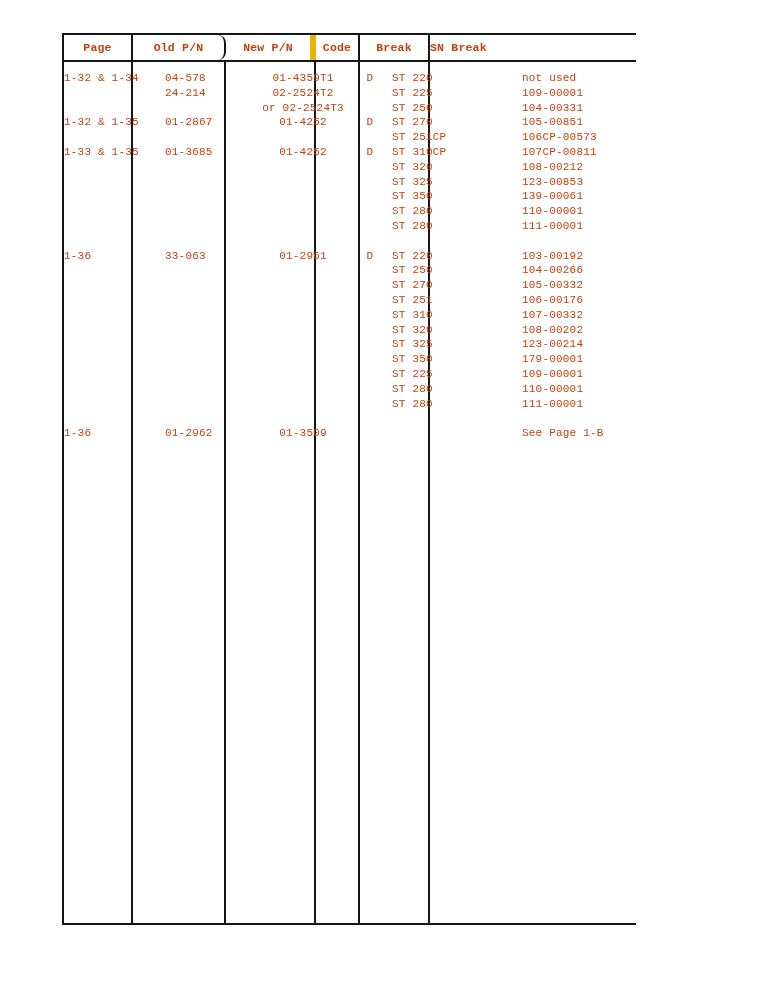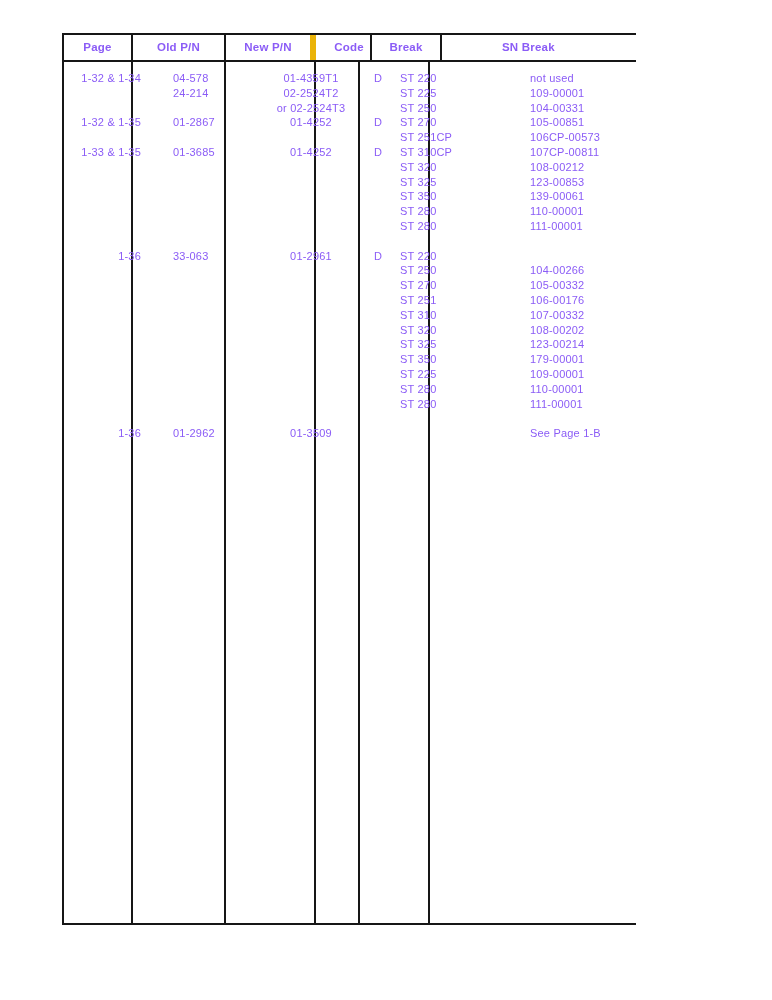--- a/index.html
+++ b/index.html
@@ -5,22 +5,22 @@
   html, body {
     margin: 0;
     padding: 0;
     background: #ffffff;
   }
   .page {
     position: relative;
     width: 636px;
     height: 1000px;
     background: #ffffff;
-    font-family: Liberation Sans, sans-serif;
-    color: #8b5cf6;
+    font-family: Liberation Mono, monospace;
+    color: #c2410c;
     overflow: hidden;
   }
   .doc-table {
     position: absolute;
     left: 62px;
     top: 33px;
     width: 648px;
     height: 892px;
     border: 2px solid #161616;
     box-sizing: border-box;
@@ -38,25 +38,25 @@
     font-weight: bold;
     letter-spacing: 0.2px;
     height: 25px;
     line-height: 25px;
     box-sizing: border-box;
     text-align: center;
     white-space: nowrap;
     overflow: hidden;
   }
   .th.c-page  { width: 69px;  border-right: 2px solid #161616; }
-  .th.c-old   { width: 93px;  border-right: 2px solid #161616; }
+  .th.c-old   { width: 93px;  border-right: 2px solid #161616; border-radius: 8px; }
   .th.c-new   { width: 90px;  border-right: 6px solid #eab308; }
-  .th.c-code  { width: 44px;  border-right: 2px solid #161616; margin-left: 12px; }
+  .th.c-code  { width: 44px;  border-right: 2px solid #161616; }
   .th.c-model { width: 70px;  border-right: 2px solid #161616; }
-  .th.c-sn    { flex: 1; text-align: left; padding-left: 60px; }
+  .th.c-sn    { flex: 1; text-align: left; }
   .tbody {
     position: relative;
     height: 861px;
     box-sizing: border-box;
   }
   .vline {
     position: absolute;
     top: 0;
     bottom: 0;
     width: 2px;
@@ -77,21 +77,21 @@
     height: 14.8px;
   }
   .td {
     font-size: 11px;
     line-height: 14.8px;
     letter-spacing: 0.2px;
     box-sizing: border-box;
     white-space: nowrap;
     overflow: visible;
   }
-  .td.c-page  { width: 69px;  text-align: right; margin-left: 8px; }
+  .td.c-page  { width: 69px;  text-align: left; }
   .td.c-old   { width: 93px;  text-align: left; margin-left: 32px; }
   .td.c-new   { width: 90px;  text-align: center; }
   .td.c-code  { width: 44px;  text-align: center; }
   .td.c-model { width: 70px;  text-align: left; }
   .td.c-sn    { flex: 1;      text-align: left; padding-left: 60px; }
 </style>
 </head>
 <body>
 
 <div class="page">
@@ -218,20 +218,21 @@
     <div class="td c-model"></div>
     <div class="td c-sn"></div>
   </div>
 
   <div class="row">
     <div class="td c-page">1-36</div>
     <div class="td c-old">33-063</div>
     <div class="td c-new">01-2961</div>
     <div class="td c-code">D</div>
     <div class="td c-model">ST 220</div>
+    <div class="td c-sn">103-00192</div>
   </div>
 
   <div class="row">
     <div class="td c-page"></div>
     <div class="td c-old"></div>
     <div class="td c-new"></div>
     <div class="td c-code"></div>
     <div class="td c-model">ST 250</div>
     <div class="td c-sn">104-00266</div>
   </div>

